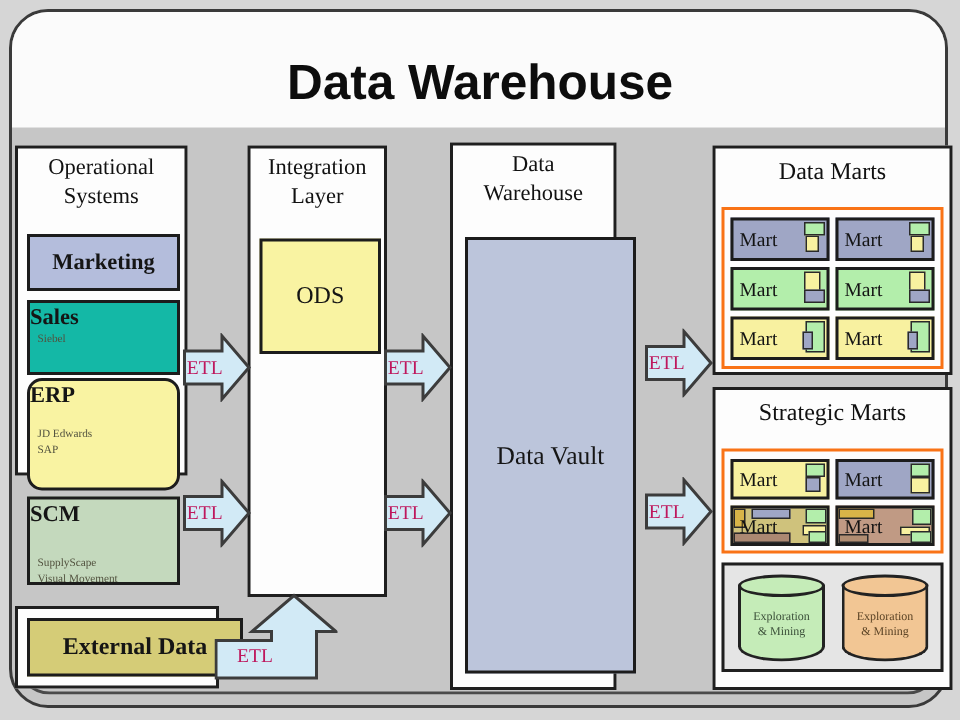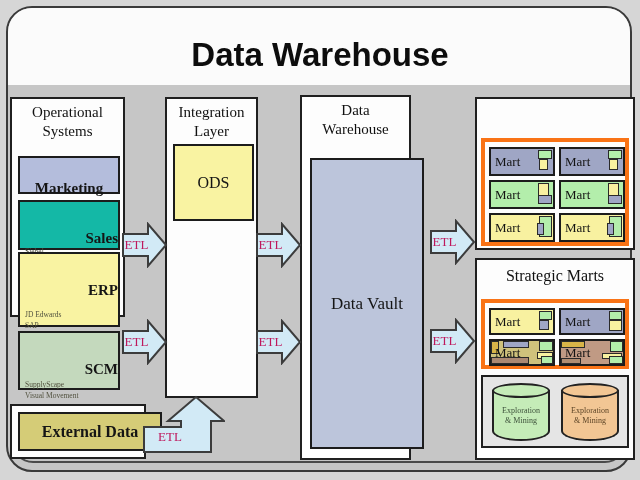--- a/index.html
+++ b/index.html
@@ -13,28 +13,28 @@
   #panel-line{left:3px;right:3px;bottom:7px;height:28px;border:2px solid #4a4a4a;
               border-top:none;border-radius:0 0 22px 22px;}
   #main-title{left:0;right:0;top:36px;text-align:center;z-index:2;
               font-family:"Liberation Sans", sans-serif;font-weight:bold;font-size:33px;color:#0d0d0d;}
   
   .wbox{background:#fdfdfd;border:2px solid #1f1f1f;z-index:2;}
   .col-head{white-space:pre-line;text-align:center;font-size:15px;line-height:1.25;padding-top:4px;color:#111;}
   .col-head.big{font-size:16px;padding-top:6px;}
   
   .sys{border:2px solid #1c1c1c;}
-  .sys-title{text-align:right;font-size:15px;font-weight:bold;padding-top:2px;margin-top:26px;}
+  .sys-title{text-align:left;font-size:15px;font-weight:bold;padding-top:2px;}
   .sys-sub{font-size:7.5px;line-height:1.45;color:#52523f;padding-left:5px;}
   .flexc{display:flex;align-items:center;justify-content:center;}
   .c-mkt{background:#b4bddc;} .c-sales{background:#14b8a6;} .c-erp{background:#f9f3a2;}
   .c-scm{background:#c4d9bd;} .c-ext{background:#d5cc77;} .c-ylw{background:#f9f3a2;}
   .c-vault{background:#bcc5db;}
   
-  .mart-grid{background:#fdfdfd;border:4px solid #f97316;display:grid;
+  .mart-grid{background:#fdfdfd;border:2px solid #f97316;display:grid;
              grid-template-columns:66px 66px;column-gap:4px;padding:5px 4px;z-index:2;}
   .g3{grid-auto-rows:29px;row-gap:4px;}
   .g2{grid-auto-rows:27px;row-gap:4px;}
   .tile{position:relative;border:2px solid #1c1c1c;box-sizing:border-box;}
   .t-slate{background:#9fa6c5;} .t-green{background:#b3eeab;} .t-yellow{background:#f8f1a0;}
   .t-olive{background:#cfc27c;} .t-brown{background:#c09a84;}
   .mart-label{position:absolute;left:4px;top:50%;transform:translateY(-50%);
               font-size:13px;color:#131313;z-index:3;}
   .d{position:absolute;border:1px solid #2a2a2a;box-sizing:border-box;z-index:1;}
   .v-a .d1{top:1px;right:1px;width:14px;height:9px;background:#b3eeab;}
@@ -90,55 +90,56 @@
   <div class="abs wbox" style="left:10px;top:97px;width:115px;height:220px;">
     <div class="col-head">Operational
 Systems</div>
     <div class="abs sys c-mkt flexc" style="left:6px;top:57px;width:102px;height:38px;">
       <span class="sys-title" style="padding:0;">Marketing</span>
     </div>
     <div class="abs sys c-sales" style="left:6px;top:101px;width:102px;height:50px;">
       <div class="sys-title">Sales</div>
       <div class="sys-sub">Siebel</div>
     </div>
-    <div class="abs sys c-erp" style="left:6px;top:153px;width:102px;height:75px;">
+    <div class="abs sys c-erp" style="left:6px;top:153px;width:102px;height:75px;border-radius:10px;">
       <div class="sys-title">ERP</div>
       <div class="sys-sub" style="margin-top:11px;">JD Edwards</div>
       <div class="sys-sub">SAP</div>
     </div>
     <div class="abs sys c-scm" style="left:6px;top:232px;width:102px;height:59px;">
       <div class="sys-title">SCM</div>
-      <div class="sys-sub" style="margin-top:2px;">SupplyScape</div>
+      <div class="sys-sub" style="margin-top:18px;">SupplyScape</div>
       <div class="sys-sub">Visual Movement</div>
     </div>
   </div>
 
   <div class="abs wbox" style="left:10px;top:404px;width:136px;height:55px;">
     <div class="abs sys c-ext flexc" style="left:6px;top:6px;width:144px;height:39px;">
       <span style="font-size:16px;font-weight:bold;">External Data</span>
     </div>
   </div>
 
   <div class="abs wbox" style="left:165px;top:97px;width:93px;height:301px;">
     <div class="col-head">Integration
 Layer</div>
-    <div class="abs sys c-ylw flexc" style="left:6px;top:45px;width:81px;height:77px;font-size:16px;">
+    <div class="abs sys c-ylw flexc" style="left:6px;top:60px;width:81px;height:77px;font-size:16px;">
       <span>ODS</span>
     </div>
   </div>
 
   <div class="abs wbox" style="left:300px;top:95px;width:111px;height:365px;">
     <div class="col-head">Data
 Warehouse</div>
     <div class="abs sys c-vault flexc" style="left:8px;top:61px;width:114px;height:291px;font-size:17px;">
       <span>Data Vault</span>
     </div>
   </div>
 
   <div class="abs wbox" style="left:475px;top:97px;width:160px;height:153px;">
+    <div class="col-head big">Data Marts</div>
     <div class="abs mart-grid g3" style="left:4px;top:39px;width:148px;height:108px;">
       <div class="tile t-slate v-a">
           <span class="mart-label">Mart</span>
           <span class="d d1"></span>
           <span class="d d2"></span>
         </div>
       <div class="tile t-slate v-a">
           <span class="mart-label">Mart</span>
           <span class="d d1"></span>
           <span class="d d2"></span>

